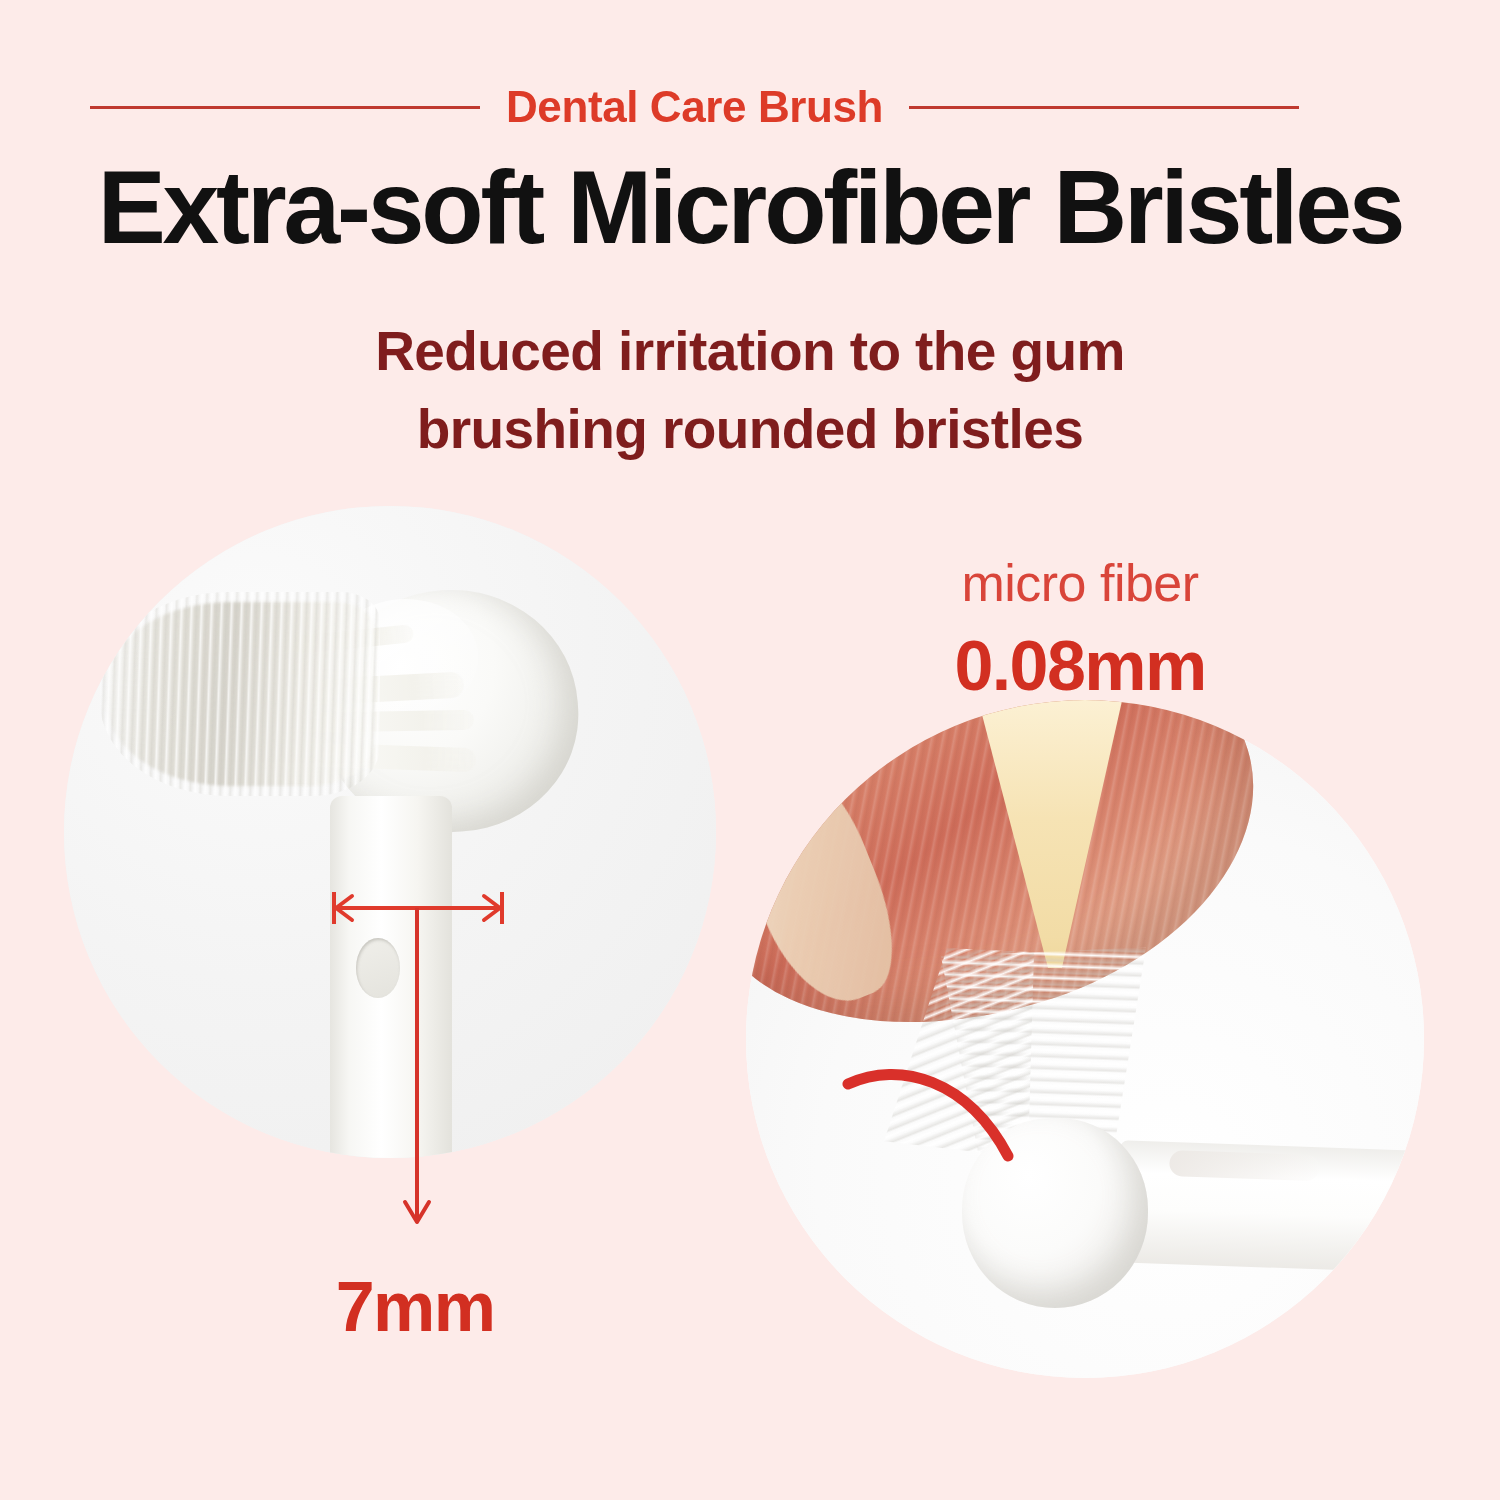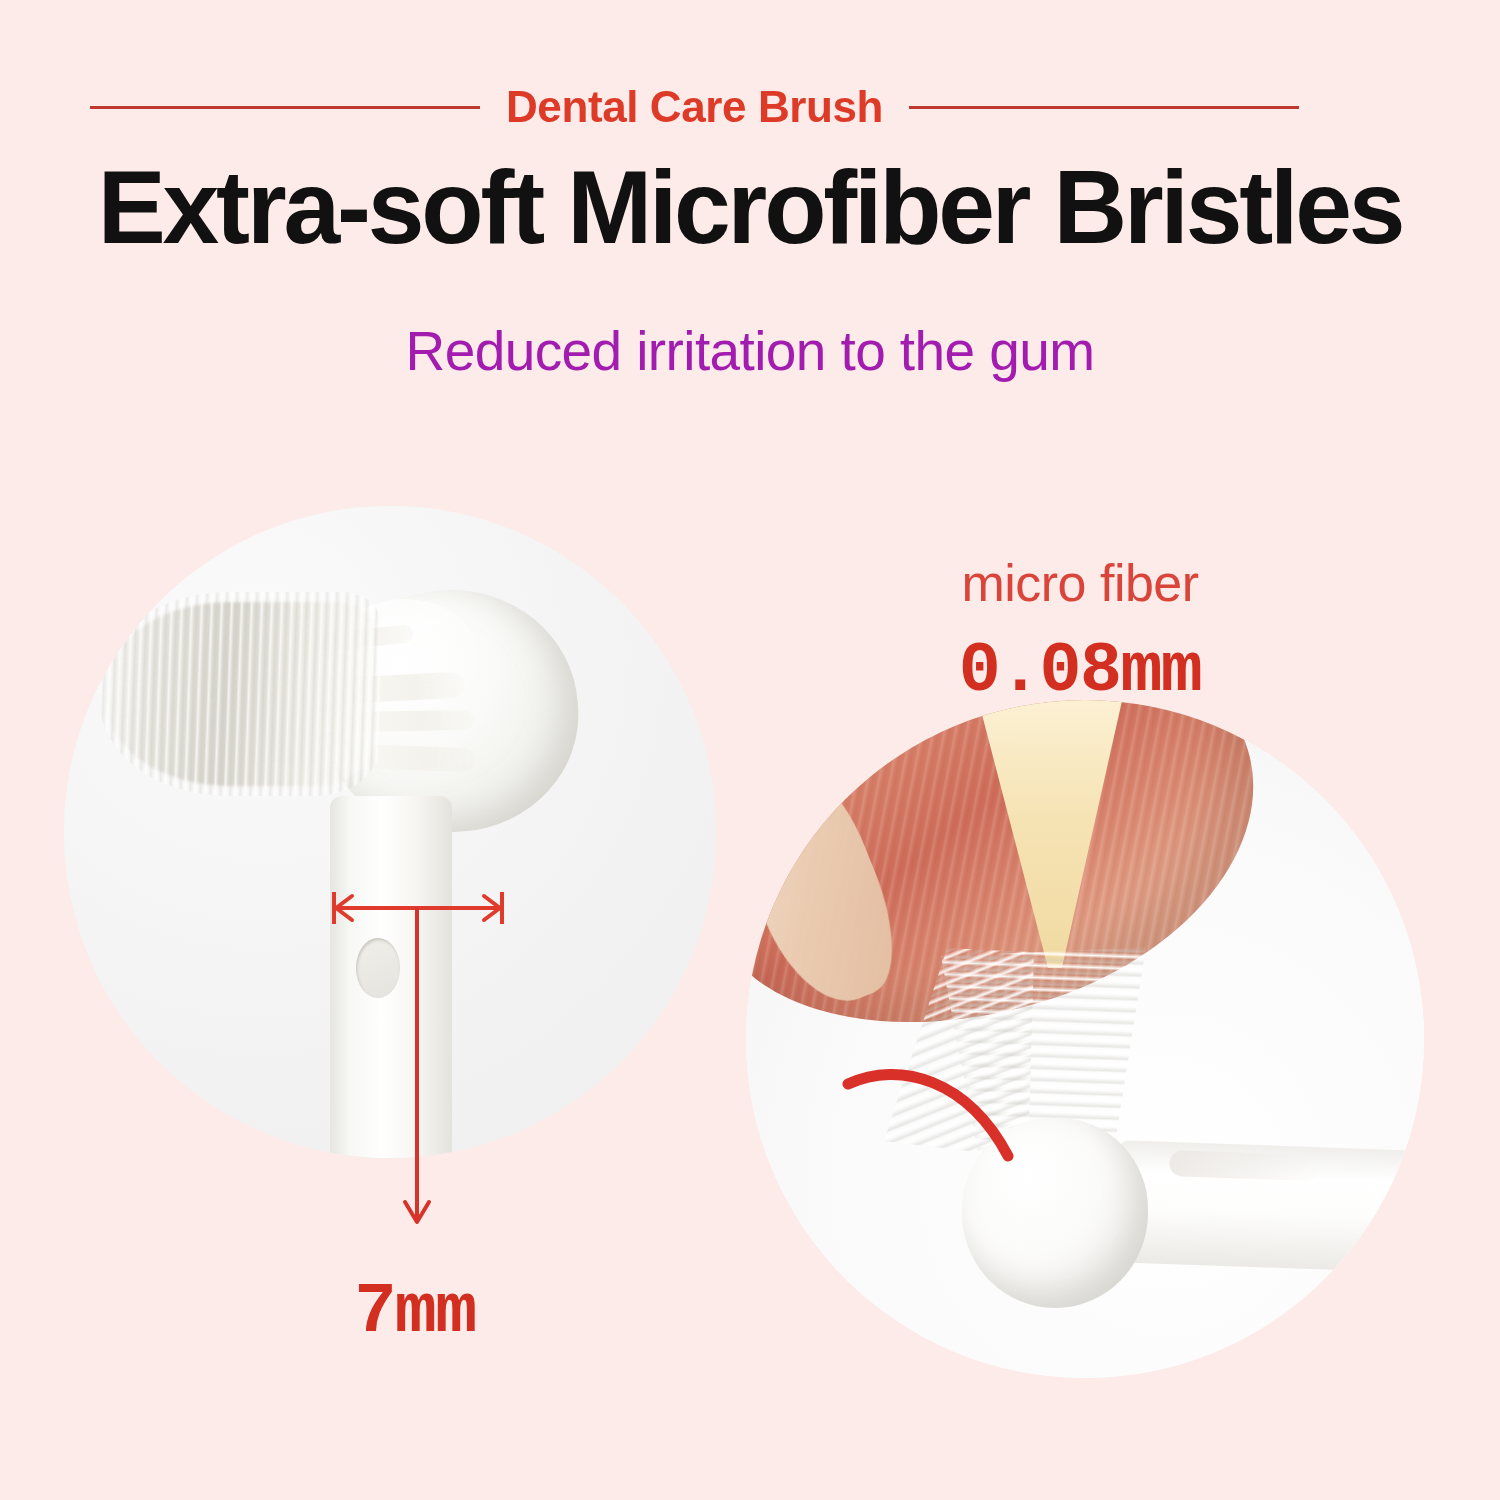--- a/index.html
+++ b/index.html
@@ -63,24 +63,24 @@
     transform: scaleX(0.99);
   }
 
   .subhead {
     position: absolute;
     top: 312px;
     left: 0;
     width: 1500px;
     text-align: center;
     font-family: "Liberation Sans", sans-serif;
-    font-weight: normal;
+    font-weight: bold;
     font-size: 55px;
     letter-spacing: -0.6px;
-    color: #a21caf;
+    color: #7f1d1d;
     line-height: 1.42;
   }
   .subhead span { display: block; }
 
   
   .photo-circle {
     position: absolute;
     border-radius: 50%;
     overflow: hidden;
   }
@@ -356,27 +356,27 @@
   .callout .label {
     font-family: "Liberation Sans", sans-serif;
     font-weight: normal;
     font-size: 52px;
     letter-spacing: -0.5px;
     color: #d9453a;
     display: block;
     margin-top: 14px;
   }
   .callout .value {
-    font-family: Liberation Mono, monospace;
+    font-family: Liberation Sans, sans-serif;
     font-weight: bold;
     font-size: 70px;
     letter-spacing: -1.6px;
     color: #d22f21;
     display: block;
-    margin-top: 24px;
+    margin-top: 18px;
   }
 
   #callout-left {
     left: 180px;
     top: 1252px;
     width: 470px;
   }
   #callout-right {
     left: 870px;
     top: 542px;
@@ -391,20 +391,21 @@
   <div class="eyebrow-row">
     <div class="eyebrow-rule"></div>
     <div class="eyebrow-text">Dental Care Brush</div>
     <div class="eyebrow-rule"></div>
   </div>
 
   <div class="headline">Extra-soft Microfiber Bristles</div>
 
   <div class="subhead">
     <span>Reduced irritation to the gum</span>
+    <span>brushing rounded bristles</span>
   </div>
 
   <div class="photo-circle" id="left-circle">
     <div class="bg"></div>
 
     <div class="head"></div>
 
     <div class="longstrand" style="left:150px; top:172px; width:250px; height:26px; transform:rotate(-3deg);"></div>
     <div class="longstrand" style="left:158px; top:206px; width:252px; height:20px; transform:rotate(-1deg);"></div>
     <div class="longstrand" style="left:166px; top:238px; width:246px; height:24px; transform:rotate(2deg);"></div>

